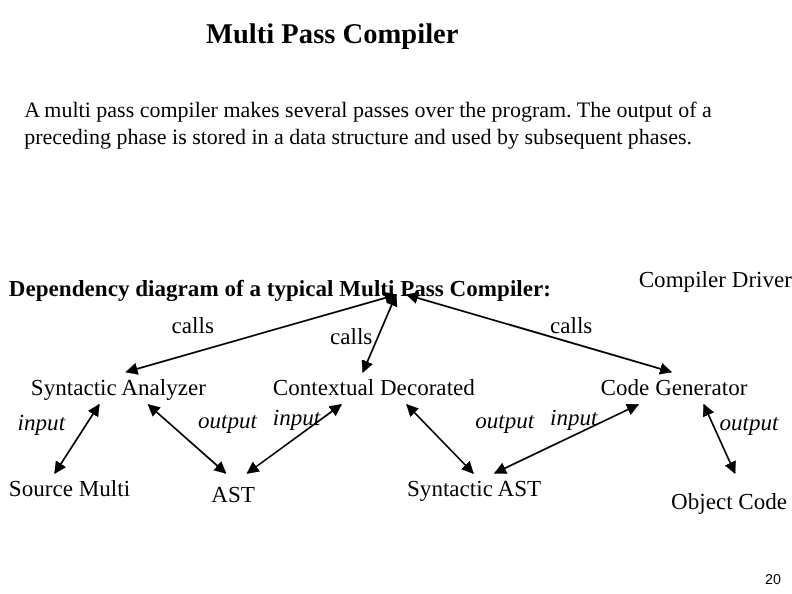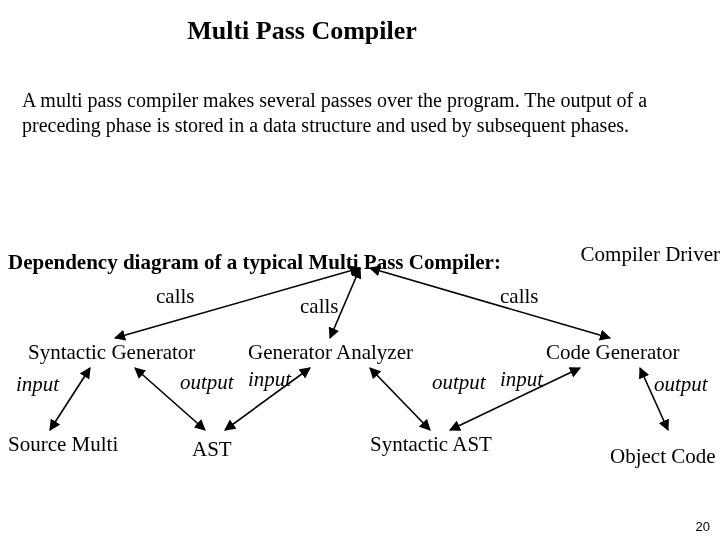--- a/index.html
+++ b/index.html
@@ -110,22 +110,22 @@
 
 <div class="title">Multi Pass Compiler</div>
 <div class="intro">A multi pass compiler makes several passes over the program. The output of a preceding phase is stored in a data structure and used by subsequent phases.</div>
 <div class="dep-heading">Dependency diagram of a typical Multi Pass Compiler:</div>
 <div class="driver">Compiler Driver</div>
 
 <div class="calls-left">calls</div>
 <div class="calls-mid">calls</div>
 <div class="calls-right">calls</div>
 
-<div class="syn">Syntactic Generator</div>
-<div class="ctx">Generator Analyzer</div>
+<div class="syn">Syntactic Analyzer</div>
+<div class="ctx">Contextual Decorated</div>
 <div class="cg">Code Generator</div>
 
 <div class="in1">input</div>
 <div class="out1">output</div>
 <div class="in2">input</div>
 <div class="out2">output</div>
 <div class="in3">input</div>
 <div class="out3">output</div>
 
 <div class="src">Source Multi</div>

